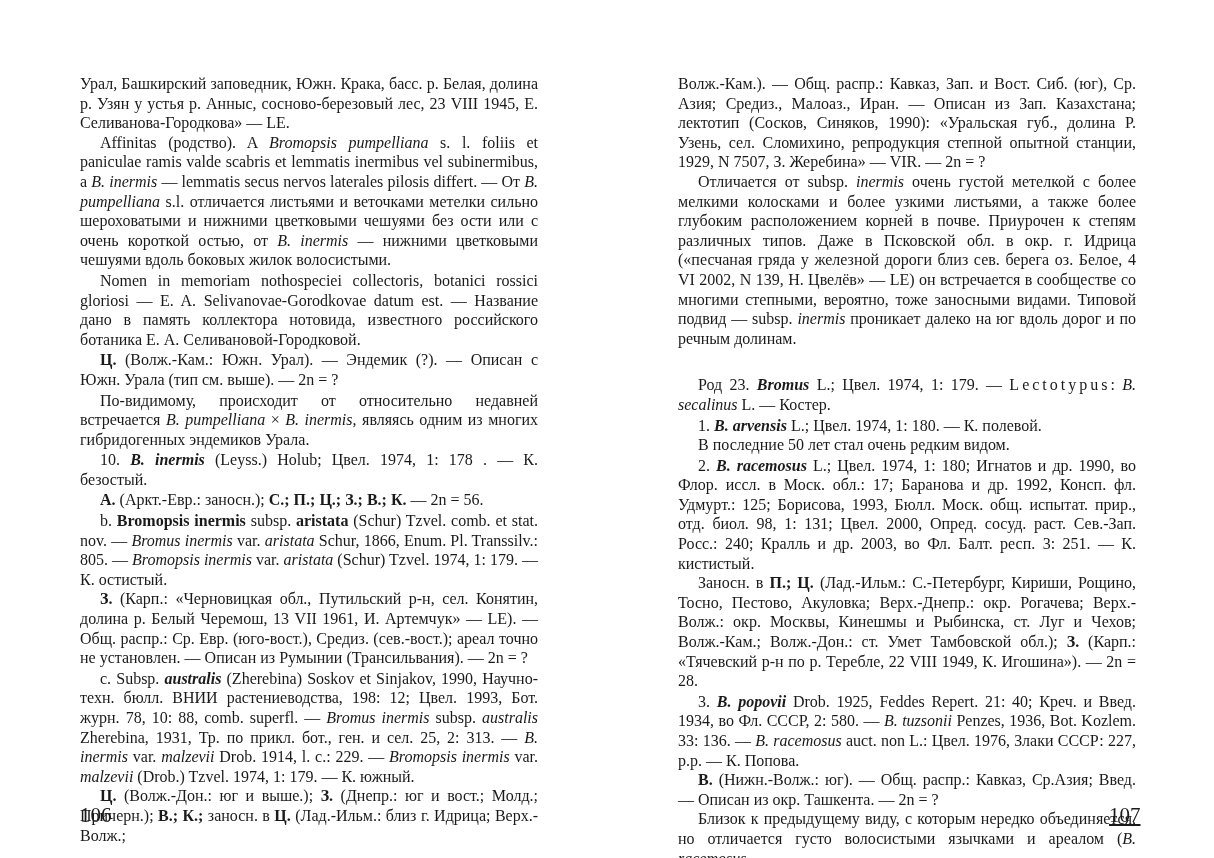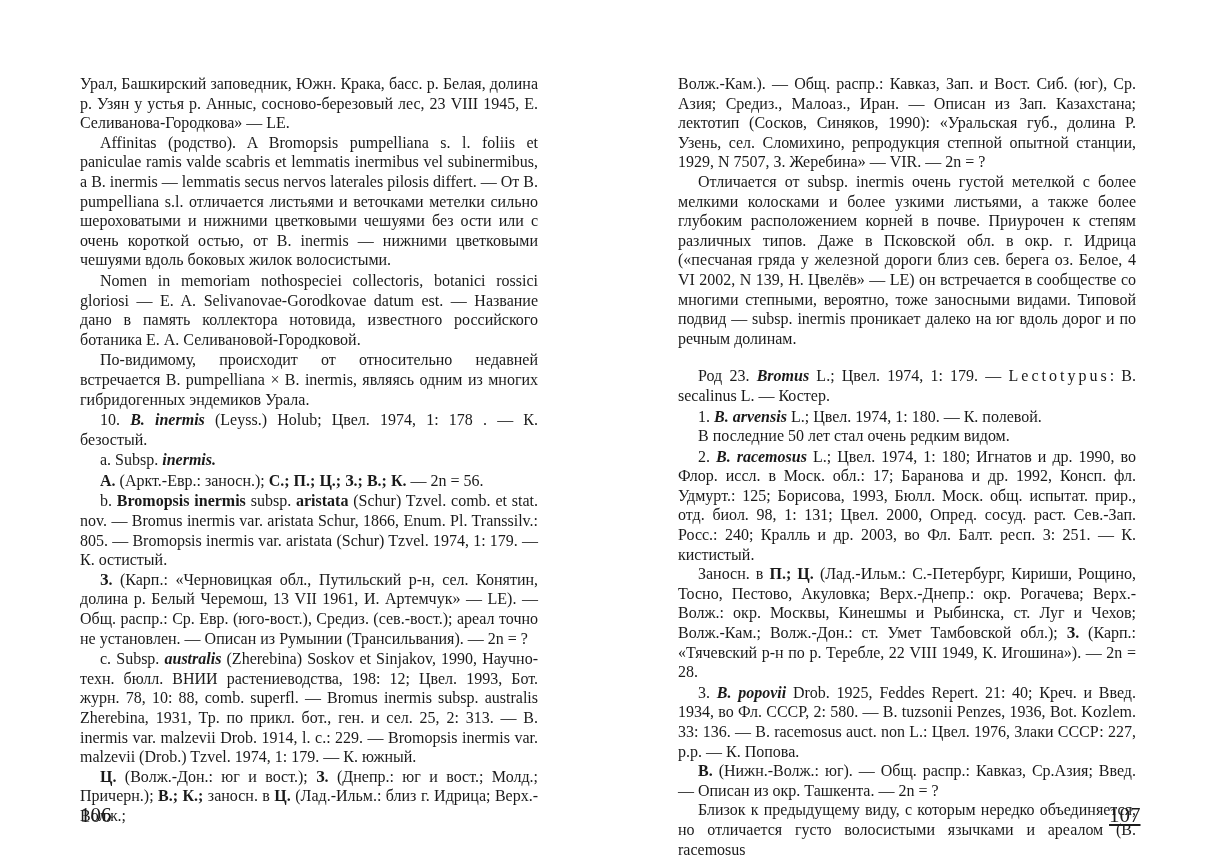--- a/index.html
+++ b/index.html
@@ -5,44 +5,44 @@
   html, body { margin:0; padding:0; background:#ffffff; }
   body { width:1214px; height:858px; position:relative; overflow:hidden;
          font-family:"Liberation Serif", "DejaVu Serif", serif; color:#1a1a1a; }
   .page { position:absolute; top:74px; width:458px; }
   #page-left { left:80px; }
   #page-right { left:678px; }
   .para { margin:0; font-size:16px; line-height:19.6px; text-align:justify;
           text-indent:20px; hyphens:manual; }
   .para.noindent { text-indent:0; }
   .para.gap { margin-top:1px; }
-  .para.biggap { margin-top:18px; }
-  .i { }
+  .para.biggap { margin-top:27px; }
+  .i { font-style:italic; }
   .b { font-weight:bold; }
   .bi { font-weight:bold; font-style:italic; }
   .sp { letter-spacing:3px; }
   .pagenum { position:absolute; top:803px; font-size:21px; }
   #pagenum-left { left:80px; }
   #pagenum-right { left:1109px;text-decoration:underline; }
 </style>
 </head>
 <body>
 
 <div class="page" id="page-left">
     <p class="para noindent"><span>Урал, Башкирский заповедник, Южн. Крака, басс. р. Белая, долина р. Узян у устья р. Анныс, сосново-березовый лес, 23 VIII 1945, Е. Селиванова-Городкова» — LE.</span></p>
     <p class="para"><span>Affinitas (родство). A </span><span class="i">Bromopsis pumpelliana</span><span> s. l. foliis et paniculae ramis valde scabris et lemmatis inermibus vel subinermibus, a </span><span class="i">B. inermis</span><span> — lemmatis secus nervos laterales pilosis differt. — От </span><span class="i">B. pumpelliana</span><span> s.l. отличается листьями и веточками метелки сильно шероховатыми и нижними цветковыми чешуями без ости или с очень короткой остью, от </span><span class="i">B. inermis</span><span> — нижними цветковыми чешуями вдоль боковых жилок волосистыми.</span></p>
     <p class="para gap"><span>Nomen in memoriam nothospeciei collectoris, botanici rossici gloriosi — E. A. Selivanovae-Gorodkovae datum est. — Название дано в память коллектора нотовида, известного российского ботаника Е. А. Селивановой-Городковой.</span></p>
+    <p class="para gap"><span class="b">Ц.</span><span> (Волж.-Кам.: Южн. Урал). — Эндемик (?). — Описан с Южн. Урала (тип см. выше). — 2n = ?</span></p>
     <p class="para gap"><span>По-видимому, происходит от относительно недавней встречается </span><span class="i">B. pumpelliana</span><span> × </span><span class="i">B. inermis</span><span>, являясь одним из многих гибридогенных эндемиков Урала.</span></p>
     <p class="para gap"><span>10. </span><span class="bi">B. inermis</span><span> (Leyss.) Holub; Цвел. 1974, 1: 178 . — К. безостый.</span></p>
-    <p class="para gap"><span>a. Subsp. </span><span class="bi">inermis.</span></p>
     <p class="para gap"><span class="b">А.</span><span> (Аркт.-Евр.: заносн.); </span><span class="b">С.; П.; Ц.; З.; В.; К.</span><span> — 2n = 56.</span></p>
     <p class="para gap"><span>b. </span><span class="b">Bromopsis inermis</span><span> subsp. </span><span class="b">aristata</span><span> (Schur) Tzvel. comb. et stat. nov. — </span><span class="i">Bromus inermis</span><span> var. </span><span class="i">aristata</span><span> Schur, 1866, Enum. Pl. Transsilv.: 805. — </span><span class="i">Bromopsis inermis</span><span> var. </span><span class="i">aristata</span><span> (Schur) Tzvel. 1974, 1: 179. — К. остистый.</span></p>
     <p class="para"><span class="b">З.</span><span> (Карп.: «Черновицкая обл., Путильский р-н, сел. Конятин, долина р. Белый Черемош, 13 VII 1961, И. Артемчук» — LE). — Общ. распр.: Ср. Евр. (юго-вост.), Средиз. (сев.-вост.); ареал точно не установлен. — Описан из Румынии (Трансильвания). — 2n = ?</span></p>
     <p class="para gap"><span>c. Subsp. </span><span class="bi">australis</span><span> (Zherebina) Soskov et Sinjakov, 1990, Научно-техн. бюлл. ВНИИ растениеводства, 198: 12; Цвел. 1993, Бот. журн. 78, 10: 88, comb. superfl. — </span><span class="i">Bromus inermis</span><span> subsp. </span><span class="i">australis</span><span> Zherebina, 1931, Тр. по прикл. бот., ген. и сел. 25, 2: 313. — </span><span class="i">B. inermis</span><span> var. </span><span class="i">malzevii</span><span> Drob. 1914, l. c.: 229. — </span><span class="i">Bromopsis inermis</span><span> var. </span><span class="i">malzevii</span><span> (Drob.) Tzvel. 1974, 1: 179. — К. южный.</span></p>
-    <p class="para"><span class="b">Ц.</span><span> (Волж.-Дон.: юг и вост.); </span><span class="b">З.</span><span> (Днепр.: юг и вост.; Молд.; Причерн.); </span><span class="b">В.; К.;</span><span> заносн. в </span><span class="b">Ц.</span><span> (Лад.-Ильм.: близ г. Идрица; Верх.-Волж.;</span></p>
+    <p class="para"><span class="b">Ц.</span><span> (Волж.-Дон.: юг и выше.); </span><span class="b">З.</span><span> (Днепр.: юг и вост.; Молд.; Причерн.); </span><span class="b">В.; К.;</span><span> заносн. в </span><span class="b">Ц.</span><span> (Лад.-Ильм.: близ г. Идрица; Верх.-Волж.;</span></p>
   </div>
 <div class="pagenum" id="pagenum-left">106</div>
 
 <div class="page" id="page-right">
     <p class="para noindent"><span>Волж.-Кам.). — Общ. распр.: Кавказ, Зап. и Вост. Сиб. (юг), Ср. Азия; Средиз., Малоаз., Иран. — Описан из Зап. Казахстана; лектотип (Сосков, Синяков, 1990): «Уральская губ., долина Р. Узень, сел. Сломихино, репродукция степной опытной станции, 1929, N 7507, З. Жеребина» — VIR. — 2n = ?</span></p>
     <p class="para"><span>Отличается от subsp. </span><span class="i">inermis</span><span> очень густой метелкой с более мелкими колосками и более узкими листьями, а также более глубоким расположением корней в почве. Приурочен к степям различных типов. Даже в Псковской обл. в окр. г. Идрица («песчаная гряда у железной дороги близ сев. берега оз. Белое, 4 VI 2002, N 139, Н. Цвелёв» — LE) он встречается в сообществе со многими степными, вероятно, тоже заносными видами. Типовой подвид — subsp. </span><span class="i">inermis</span><span> проникает далеко на юг вдоль дорог и по речным долинам.</span></p>
     <p class="para biggap"><span>Род 23. </span><span class="bi">Bromus</span><span> L.; Цвел. 1974, 1: 179. — </span><span class="sp">Lectotypus</span><span>: </span><span class="i">B. secalinus</span><span> L. — Костер.</span></p>
     <p class="para gap"><span>1. </span><span class="bi">B. arvensis</span><span> L.; Цвел. 1974, 1: 180. — К. полевой.</span></p>
     <p class="para"><span>В последние 50 лет стал очень редким видом.</span></p>
     <p class="para gap"><span>2. </span><span class="bi">B. racemosus</span><span> L.; Цвел. 1974, 1: 180; Игнатов и др. 1990, во Флор. иссл. в Моск. обл.: 17; Баранова и др. 1992, Консп. фл. Удмурт.: 125; Борисова, 1993, Бюлл. Моск. общ. испытат. прир., отд. биол. 98, 1: 131; Цвел. 2000, Опред. сосуд. раст. Сев.-Зап. Росс.: 240; Кралль и др. 2003, во Фл. Балт. респ. 3: 251. — К. кистистый.</span></p>

